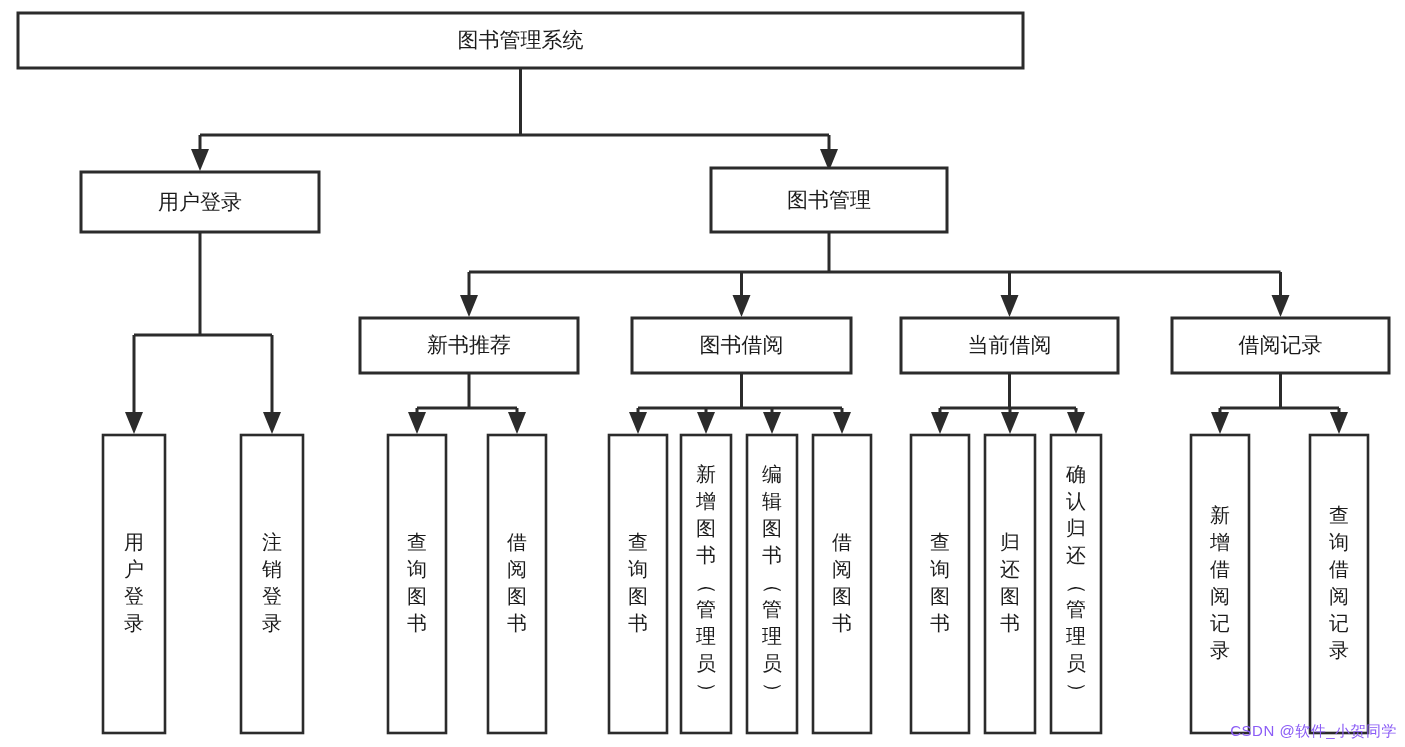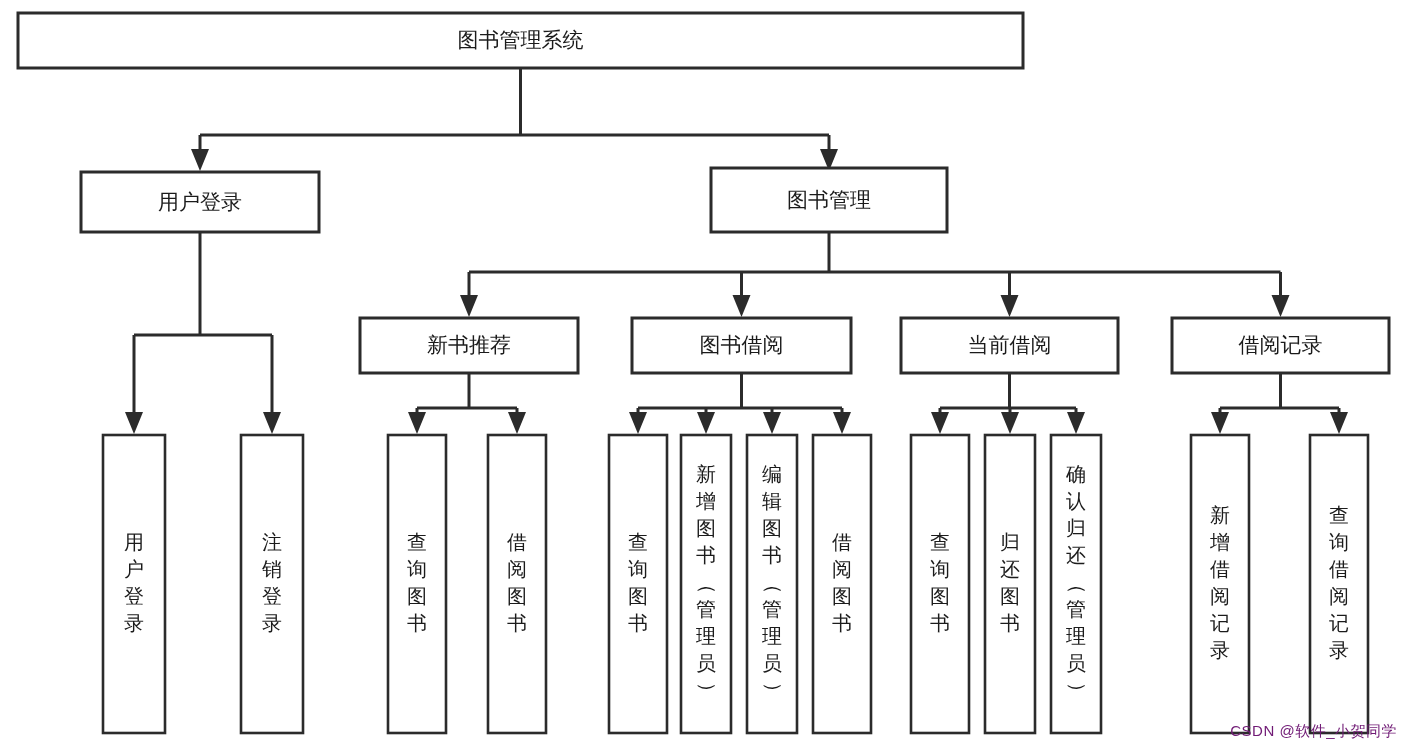--- a/index.html
+++ b/index.html
@@ -57,21 +57,21 @@
     font-size: 20px;
     text-anchor: middle;
     dominant-baseline: middle;
   }
   .watermark {
     position: absolute;
     right: 8px;
     bottom: 6px;
     font-family: "Liberation Sans", "DejaVu Sans", sans-serif;
     font-size: 15px;
-    color: #701a75;
+    color: #8b5cf6;
     letter-spacing: 0.5px;
     white-space: nowrap;
     pointer-events: none;
   }
 </style>
 </head>
 <body>
 
 <div id="chart-root">
   <svg class="flow" viewBox="0 0 1405 747" xmlns="http://www.w3.org/2000/svg">

